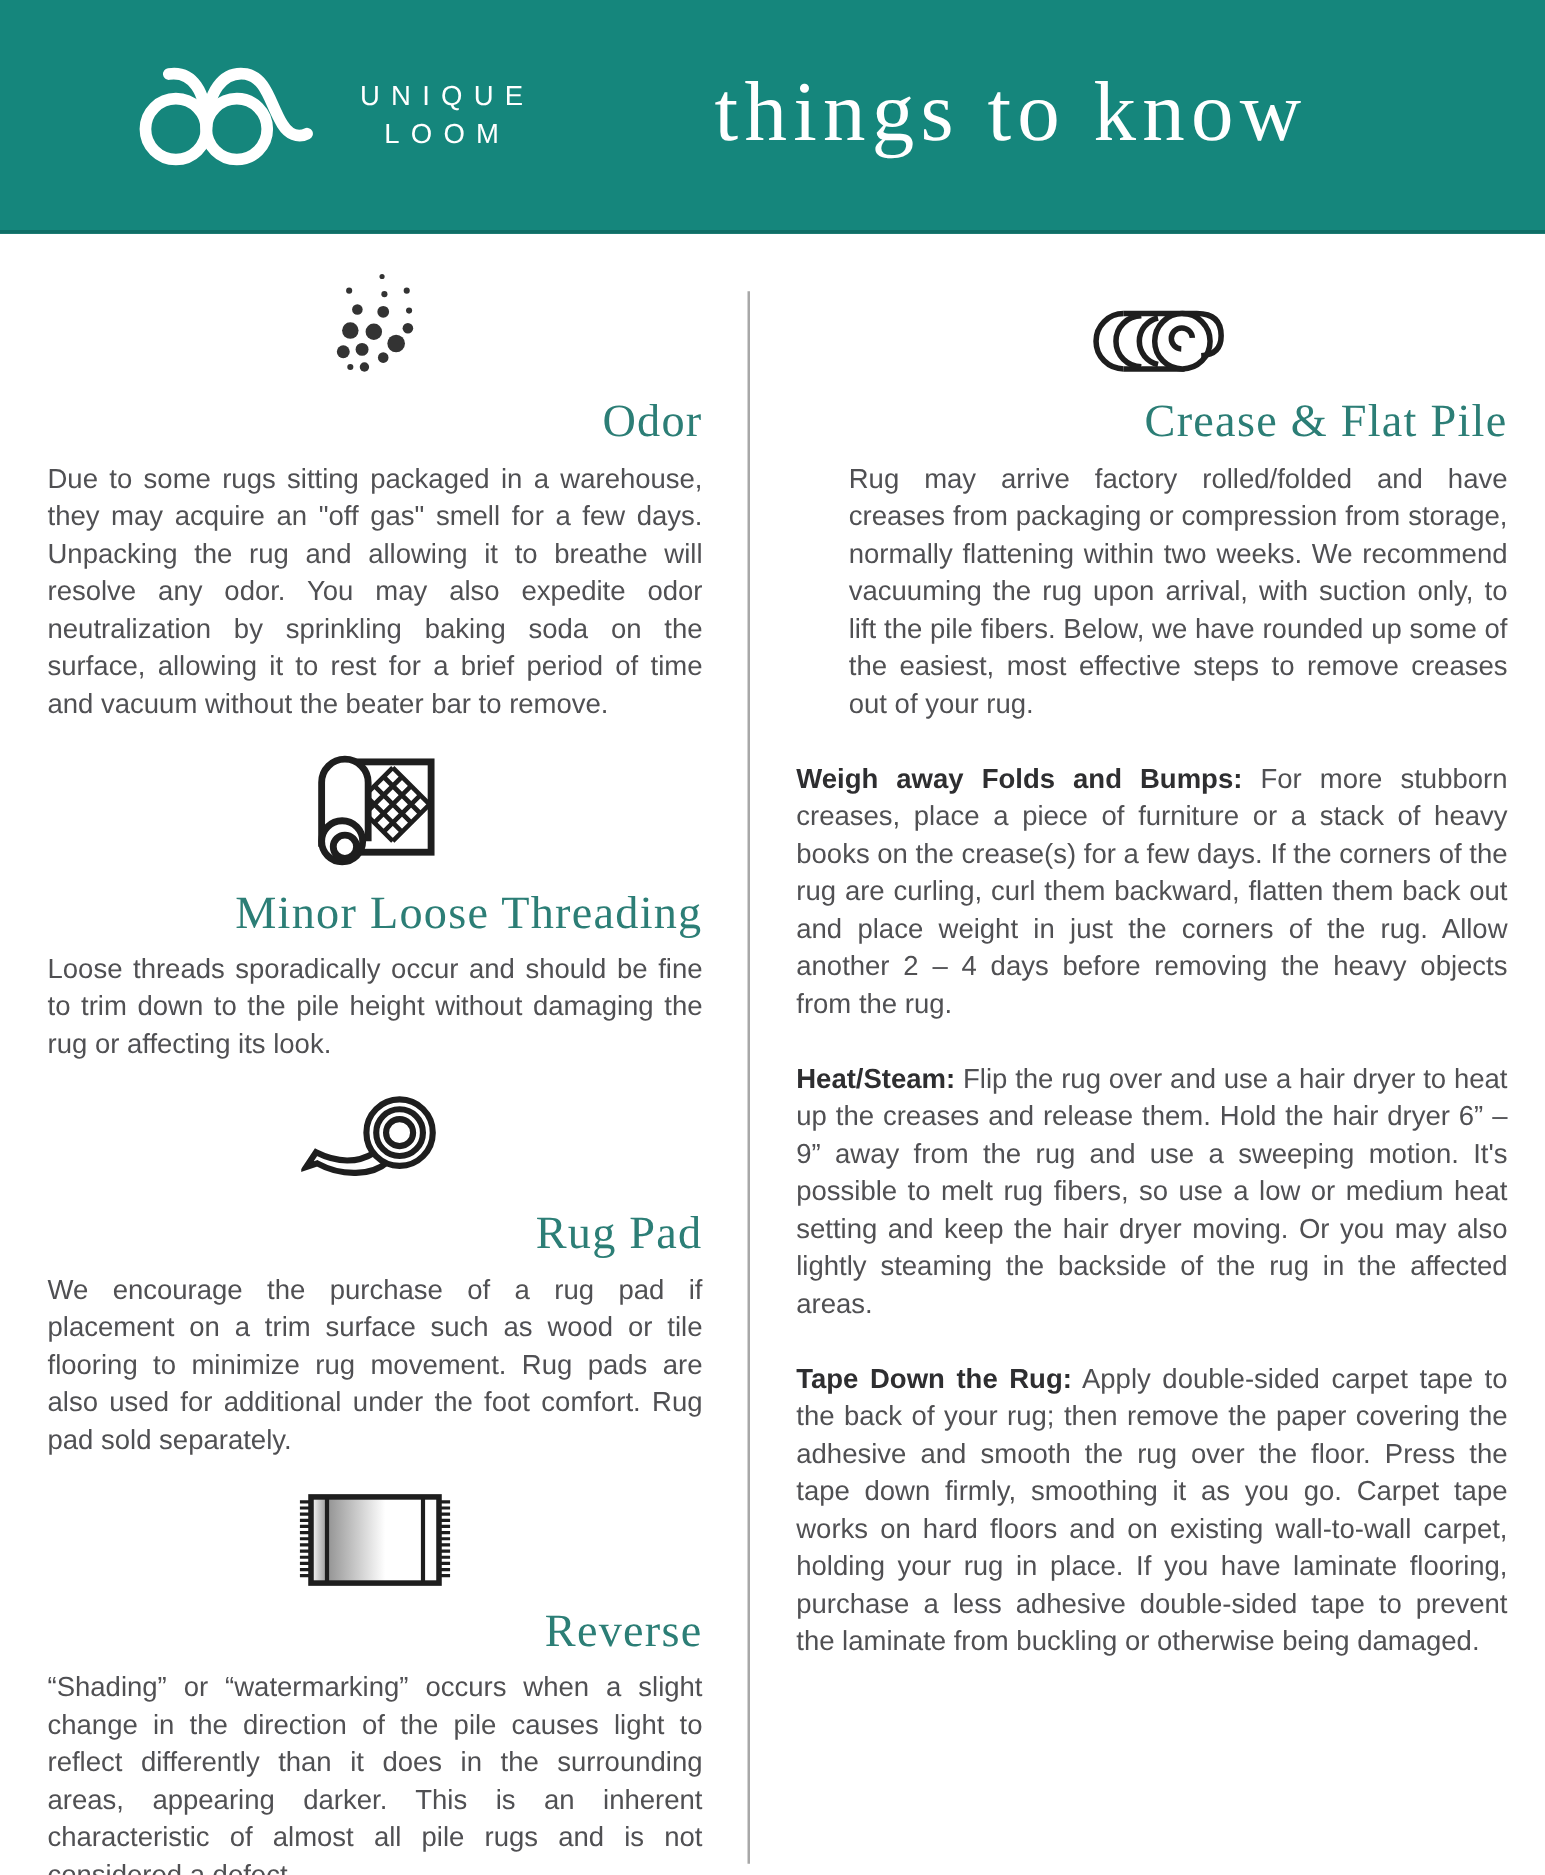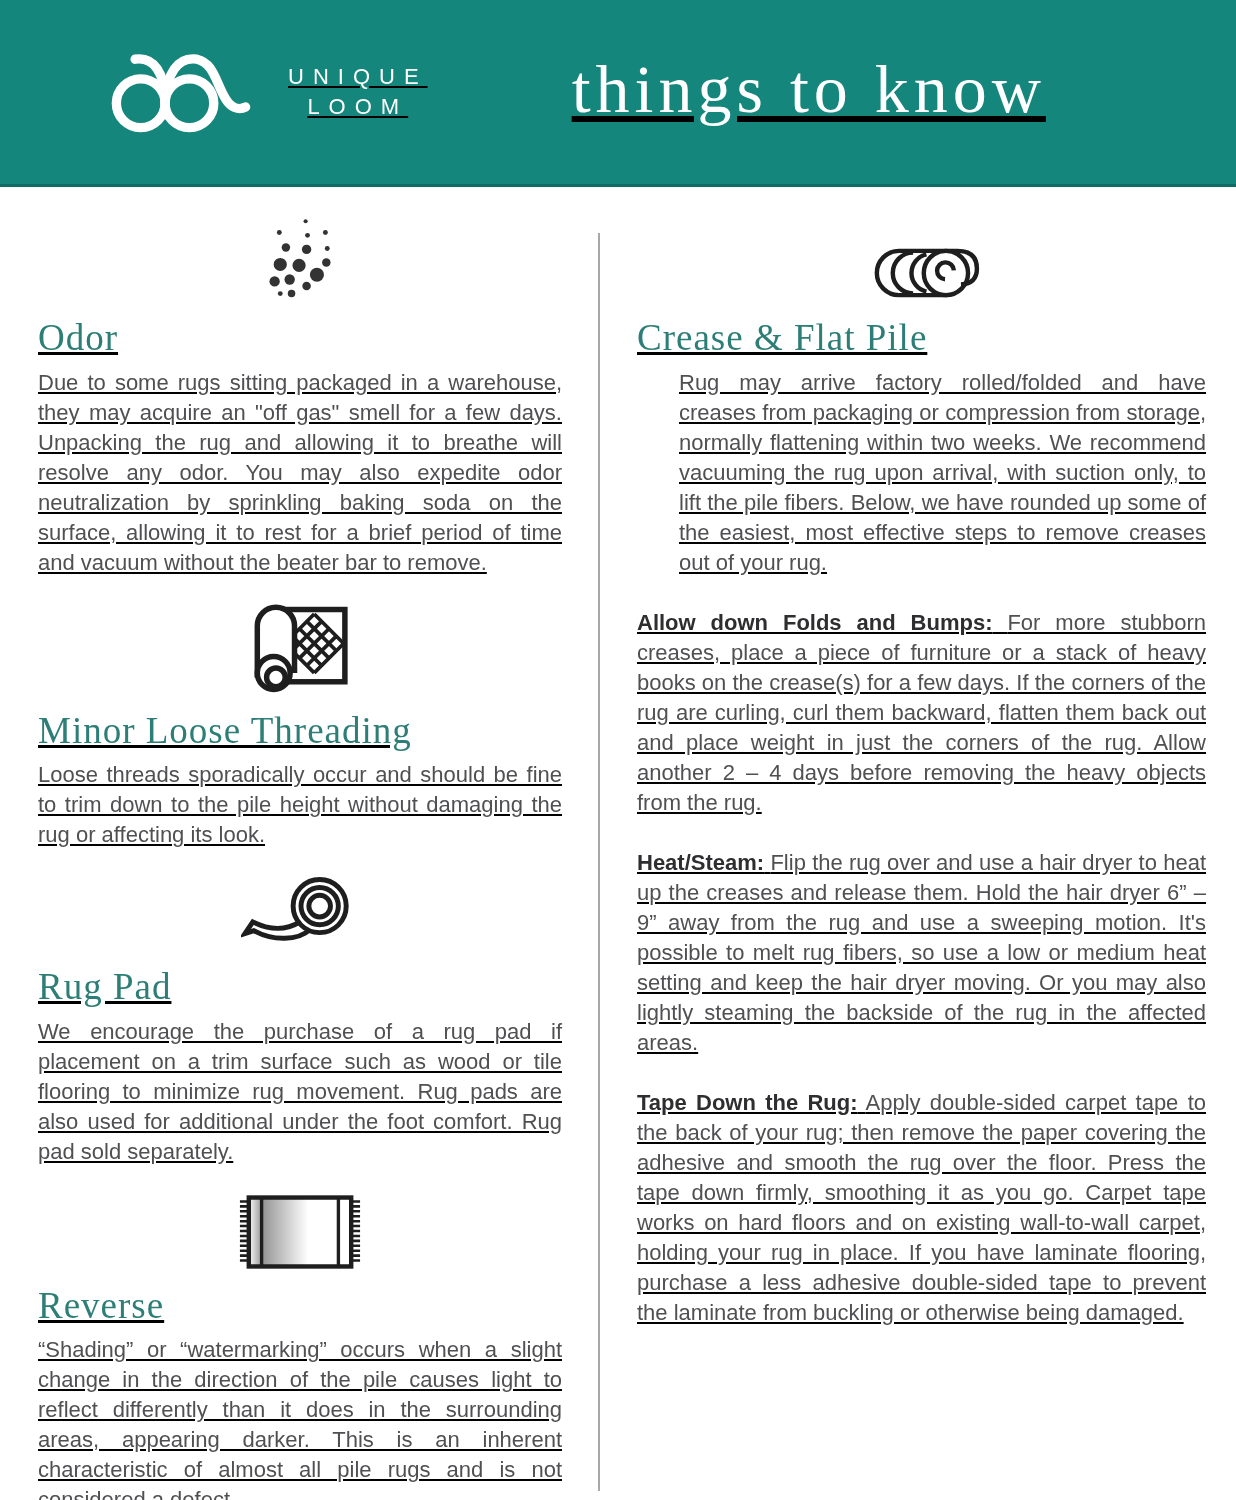--- a/index.html
+++ b/index.html
@@ -1,21 +1,21 @@
 <!DOCTYPE html>
 <html><head>
 <meta charset="utf-8">
 <style>
   html,body{margin:0;padding:0;}
   body{
     width:1236px;height:1500px;overflow:hidden;background:#ffffff;
     font-family:"Liberation Sans", sans-serif;
     -webkit-font-smoothing:antialiased;
   }
-  .page{width:1236px;height:1500px;position:relative;text-decoration:underline;}
+  .page{width:1236px;height:1500px;position:relative;}
 
   
   .header{
     height:184px;background:#15867C;display:flex;align-items:center;
     border-bottom:3px solid #0e6e66;
   }
   .brand{display:flex;align-items:center;margin-left:92px;}
   .logo{width:178px;height:96px;flex:none;}
   .brand-text{
     display:flex;flex-direction:column;align-items:center;margin-left:18px;
@@ -30,21 +30,21 @@
   
   .columns{display:flex;height:1316px;}
   .col{box-sizing:border-box;}
   .col.left{width:598px;padding:0 36px 0 38px;}
   .divider{width:2px;background:#a8a8a8;margin-top:46px;height:1258px;flex:none;}
   .col.right{flex:1;padding:0 30px 0 37px;}
 
   .icon-wrap{display:flex;justify-content:center;}
   .section-heading{
     font-family:"Liberation Serif", serif;font-weight:400;color:#2C7E76;
-    font-size:37px;letter-spacing:1px;text-align:left;margin:14px 0 8px 0;line-height:1.15;
+    font-size:37px;letter-spacing:1px;text-align:right;margin:14px 0 8px 0;line-height:1.15;
   }
   .body-text{
     color:#505053;font-size:22px;line-height:30px;margin:0;
     text-align:justify;text-justify:inter-word;
   }
   .tip{margin:30px 0 0 0;}
   .tip b{color:#2e2e30;font-weight:700;}
 
   
   .sec-odor .icon-wrap{padding-top:22px;}
@@ -181,21 +181,21 @@
             <path class="lnf" d="M 75 12 A 21.5 21.5 0 0 0 75 54"></path>
             <circle class="lnf" cx="97" cy="33" r="25"></circle>
             <path class="ln" d="M 97 8 h 13 q 22 0 22 20 q 0 17 -18 18"></path>
             <path class="ln" d="M 106 30 a 9.5 9.5 0 1 0 -10 10"></path>
           </svg>
         </div>
         <h2 class="section-heading">Crease &amp; Flat Pile</h2>
         <p class="body-text intro">Rug may arrive factory rolled/folded and have creases from packaging or compression from storage, normally flattening within two weeks. We recommend vacuuming the rug upon arrival, with suction only, to lift the pile fibers. Below, we have rounded up some of the easiest, most effective steps to remove creases out of your rug.</p>
 
 
-        <p class="body-text tip"><b>Allow down Folds and Bumps:</b> <span>For more stubborn creases, place a piece of furniture or a stack of heavy books on the crease(s) for a few days. If the corners of the rug are curling, curl them backward, flatten them back out and place weight in just the corners of the rug. Allow another 2 – 4 days before removing the heavy objects from the rug.</span></p>
+        <p class="body-text tip"><b>Weigh away Folds and Bumps:</b> <span>For more stubborn creases, place a piece of furniture or a stack of heavy books on the crease(s) for a few days. If the corners of the rug are curling, curl them backward, flatten them back out and place weight in just the corners of the rug. Allow another 2 – 4 days before removing the heavy objects from the rug.</span></p>
 
         <p class="body-text tip"><b>Heat/Steam:</b> <span>Flip the rug over and use a hair dryer to heat up the creases and release them. Hold the hair dryer 6” – 9” away from the rug and use a sweeping motion. It's possible to melt rug fibers, so use a low or medium heat setting and keep the hair dryer moving. Or you may also lightly steaming the backside of the rug in the affected areas.</span></p>
 
         <p class="body-text tip"><b>Tape Down the Rug:</b> <span>Apply double-sided carpet tape to the back of your rug; then remove the paper covering the adhesive and smooth the rug over the floor. Press the tape down firmly, smoothing it as you go. Carpet tape works on hard floors and on existing wall-to-wall carpet, holding your rug in place. If you have laminate flooring, purchase a less adhesive double-sided tape to prevent the laminate from buckling or otherwise being damaged.</span></p>
       </div>
 
     </section>
   </main>
 </div>
 

